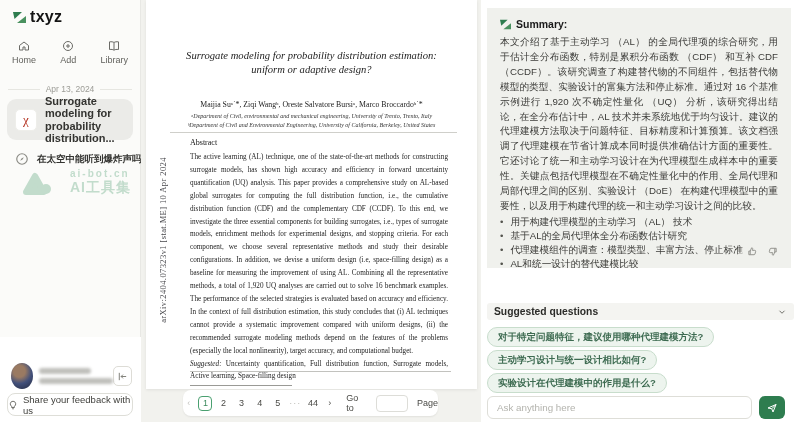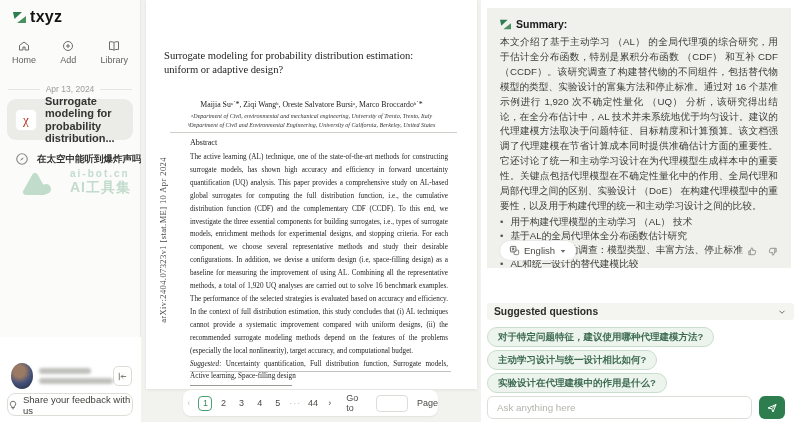--- a/index.html
+++ b/index.html
@@ -49,22 +49,22 @@
   .feedback-btn { position:absolute; left:7px; right:7px; top:393px; height:23px;
     border:1px solid #deded8; border-radius:8px; background:#fff; display:flex;
     align-items:center; justify-content:center; gap:5px; font-size:9.5px; color:#3e3e3a; cursor:pointer; }
 
   
   .pdf-area { position:absolute; left:141px; top:0; width:340px; height:422px; background:#f2f2ee; }
   .page { position:absolute; left:5px; top:0; width:331px; height:389px; background:#fff;
     box-shadow:0 1px 3px rgba(0,0,0,.08); overflow:hidden; }
   .arxiv-stamp { position:absolute; left:17px; top:240px; transform:translate(-50%,-50%) rotate(-90deg);
     white-space:nowrap; font-family:"Liberation Serif",serif; font-size:8.5px; color:#46464a; letter-spacing:.4px; }
-  .p-title { position:absolute; top:49px; left:18px; right:18px; text-align:left;
-    font-family:"Liberation Serif",serif; font-size:10.6px; line-height:14px; color:#1c1c1c; }
+  .p-title { position:absolute; top:49px; left:18px; right:18px; text-align:center;
+    font-family:"Liberation Serif",serif; font-size:10.6px; line-height:14px; color:#1c1c1c;font-style:italic; }
   .p-authors { position:absolute; top:100px; left:14px; right:14px; text-align:center;
     font-family:"Liberation Serif",serif; font-size:7.8px; color:#222; }
   .p-affils { position:absolute; top:112px; left:12px; right:12px; text-align:center;
     font-family:"Liberation Serif",serif; font-style:italic; font-size:6px; line-height:8.6px; color:#333; }
   .p-rule { position:absolute; top:132px; left:24px; right:20px; height:1px; background:#cfcfca; }
   .p-abs-heading { position:absolute; top:138px; left:44px; font-family:"Liberation Serif",serif;
     font-weight:normal; font-size:8px; color:#111; }
   .p-abs-block { position:absolute; top:151px; left:44px; width:258px;
     font-family:"Liberation Serif",serif; font-size:7.2px; line-height:12.9px;
     text-align:justify; color:#1d1d1d; }
@@ -281,33 +281,20 @@
       <li>
           <span class="bullet-dot">•</span>
           <span>代理建模组件的调查：模型类型、丰富方法、停止标准</span>
         </li>
       <li>
           <span class="bullet-dot">•</span>
           <span>AL和统一设计的替代建模比较</span>
         </li>
 
     </ul>
-    <div class="lang-pill">
-      <span>
-        <svg width="11" height="11" viewBox="0 0 24 24" fill="none" stroke="#5a5a55" stroke-width="2">
-            <rect x="3" y="3" width="12" height="12" rx="2"></rect>
-            <path d="M6 7 h6 M9 7 v1 c0 2 -1.5 4 -3 4.5 M9 9 c.7 1.8 2 3 3 3.4"></path>
-            <path d="M15 11 h4 a2 2 0 0 1 2 2 v6 a2 2 0 0 1 -2 2 h-6 a2 2 0 0 1 -2 -2 v-4" stroke-width="1.6"></path>
-          </svg>
-      </span>
-      <span>English</span>
-      <svg width="8" height="8" viewBox="0 0 24 24" fill="#6a6a64">
-          <polygon points="5,9 19,9 12,17"></polygon>
-        </svg>
-    </div>
     <div class="thumbs">
       <span class="thumb-btn">
         <svg width="11" height="11" viewBox="0 0 24 24" fill="none" stroke="#8b8b85" stroke-width="2">
             <path d="M7 11 L10 4 c2 0 3 1.3 2.4 3.2 L11.6 9.5 H17 c1.4 0 2.2 1 1.9 2.3 l-1.5 5.6 c-.3 1.1 -1 1.6 -2.1 1.6 H7 Z M7 11 H4 v8 h3"></path>
           </svg>
       </span>
       <span class="thumb-btn">
         <svg width="11" height="11" viewBox="0 0 24 24" fill="none" stroke="#8b8b85" stroke-width="2" transform="rotate(180)">
             <path d="M7 11 L10 4 c2 0 3 1.3 2.4 3.2 L11.6 9.5 H17 c1.4 0 2.2 1 1.9 2.3 l-1.5 5.6 c-.3 1.1 -1 1.6 -2.1 1.6 H7 Z M7 11 H4 v8 h3"></path>
           </svg>

